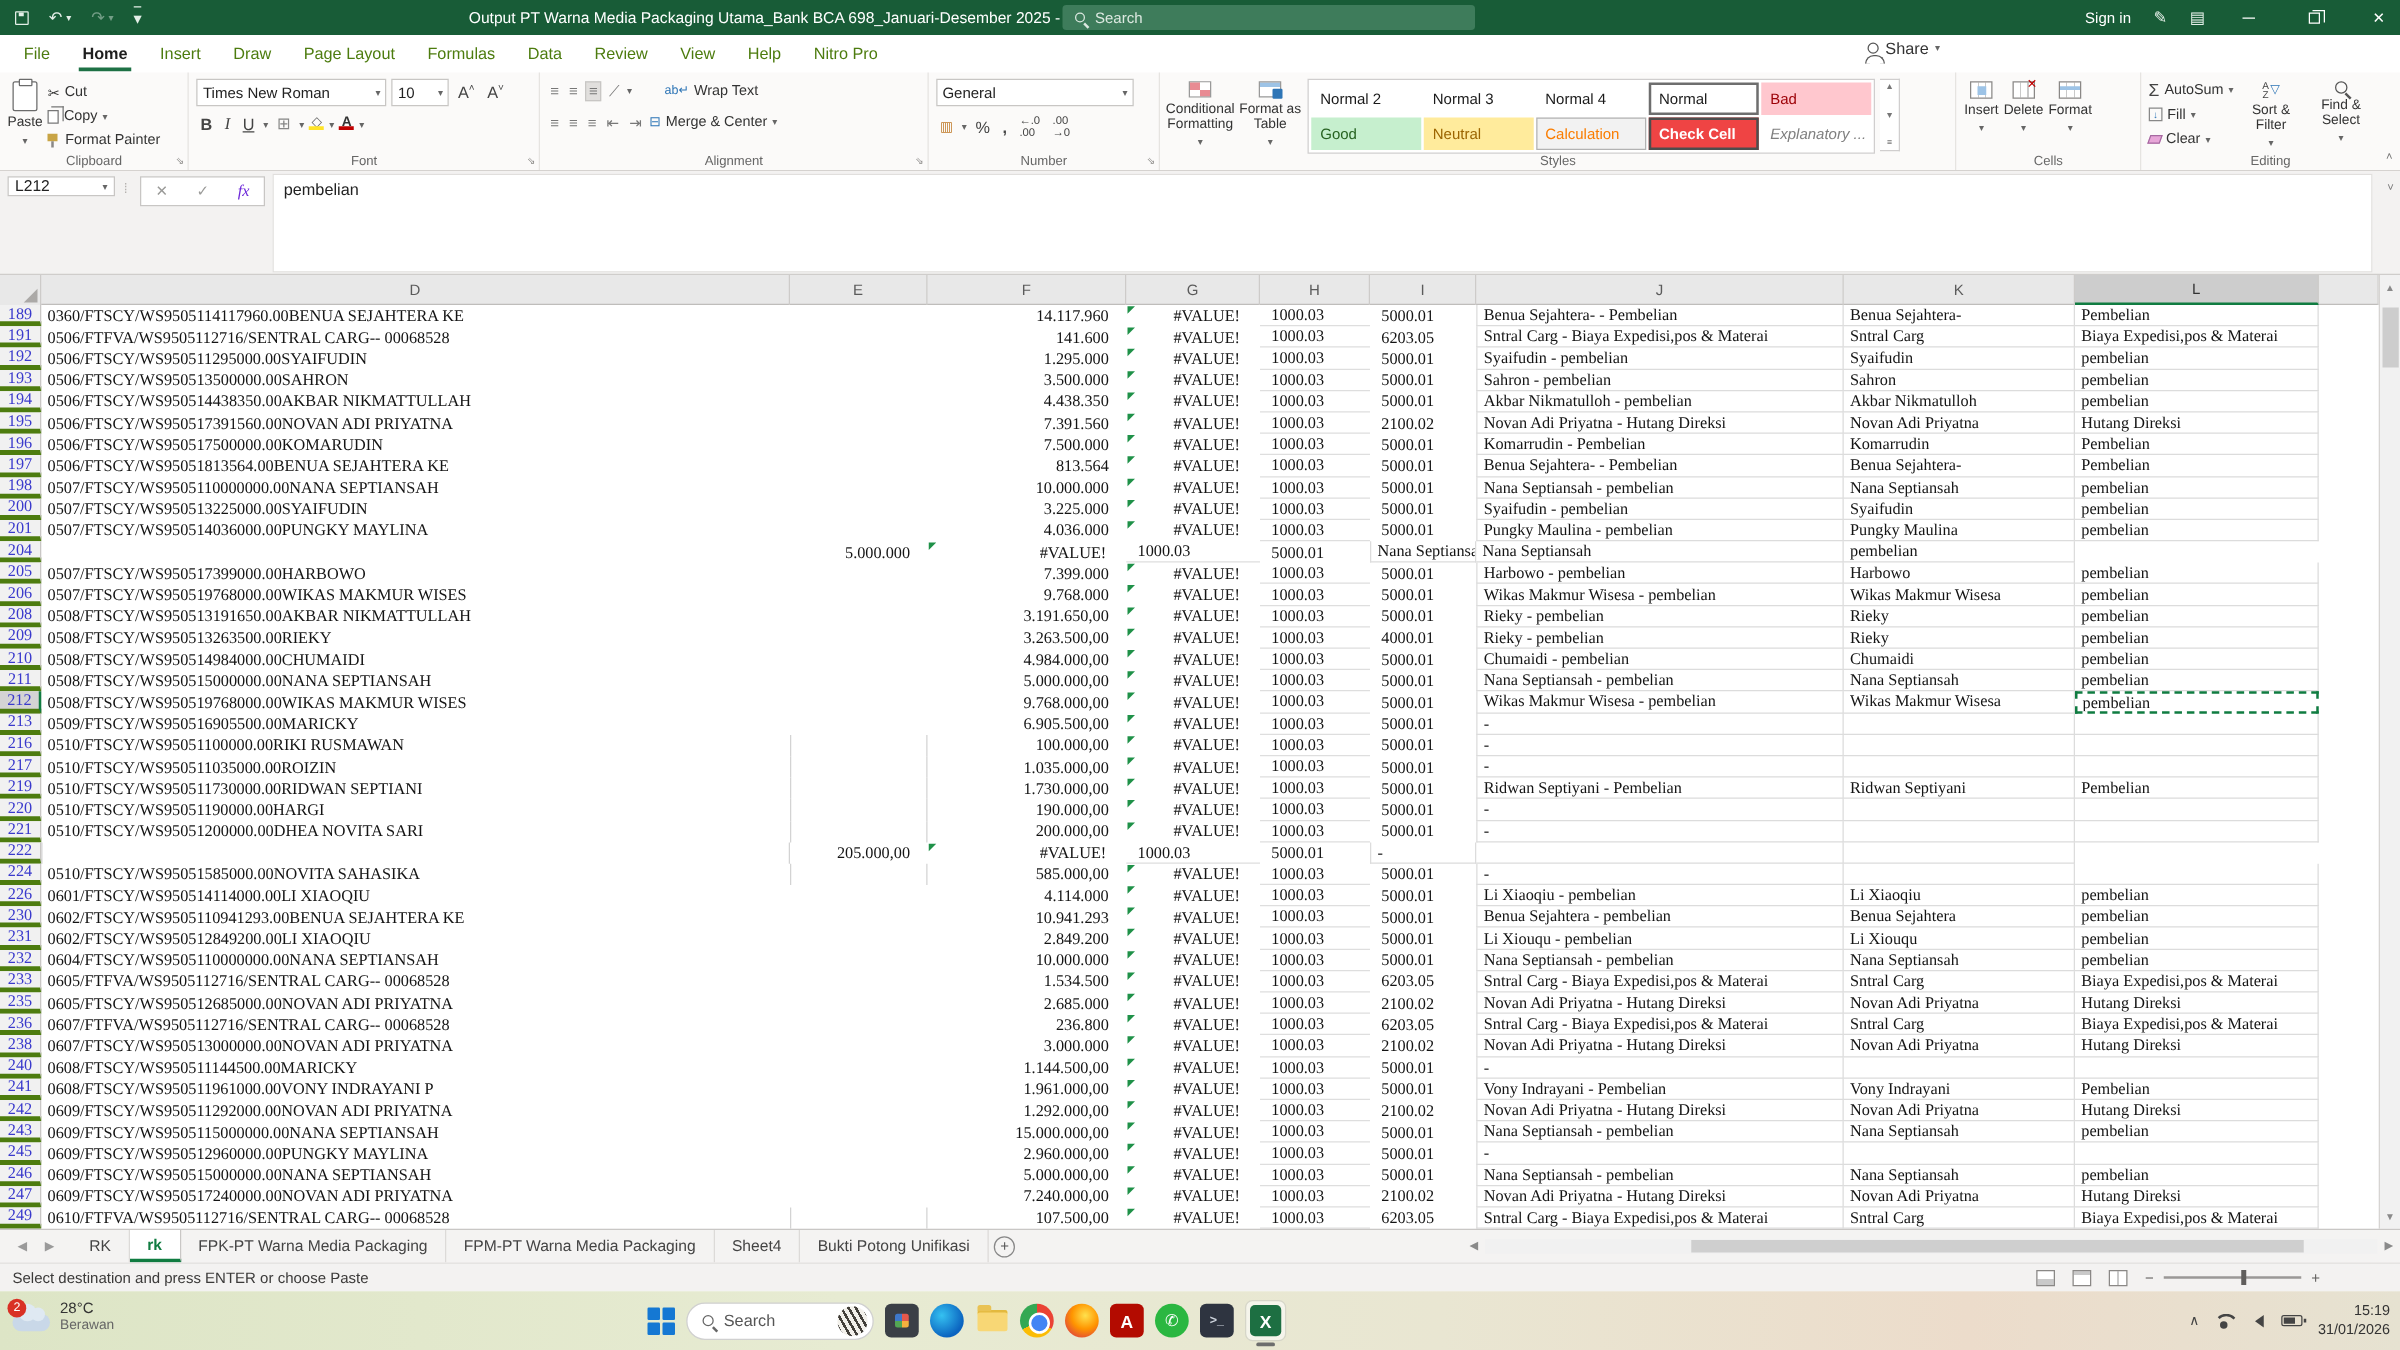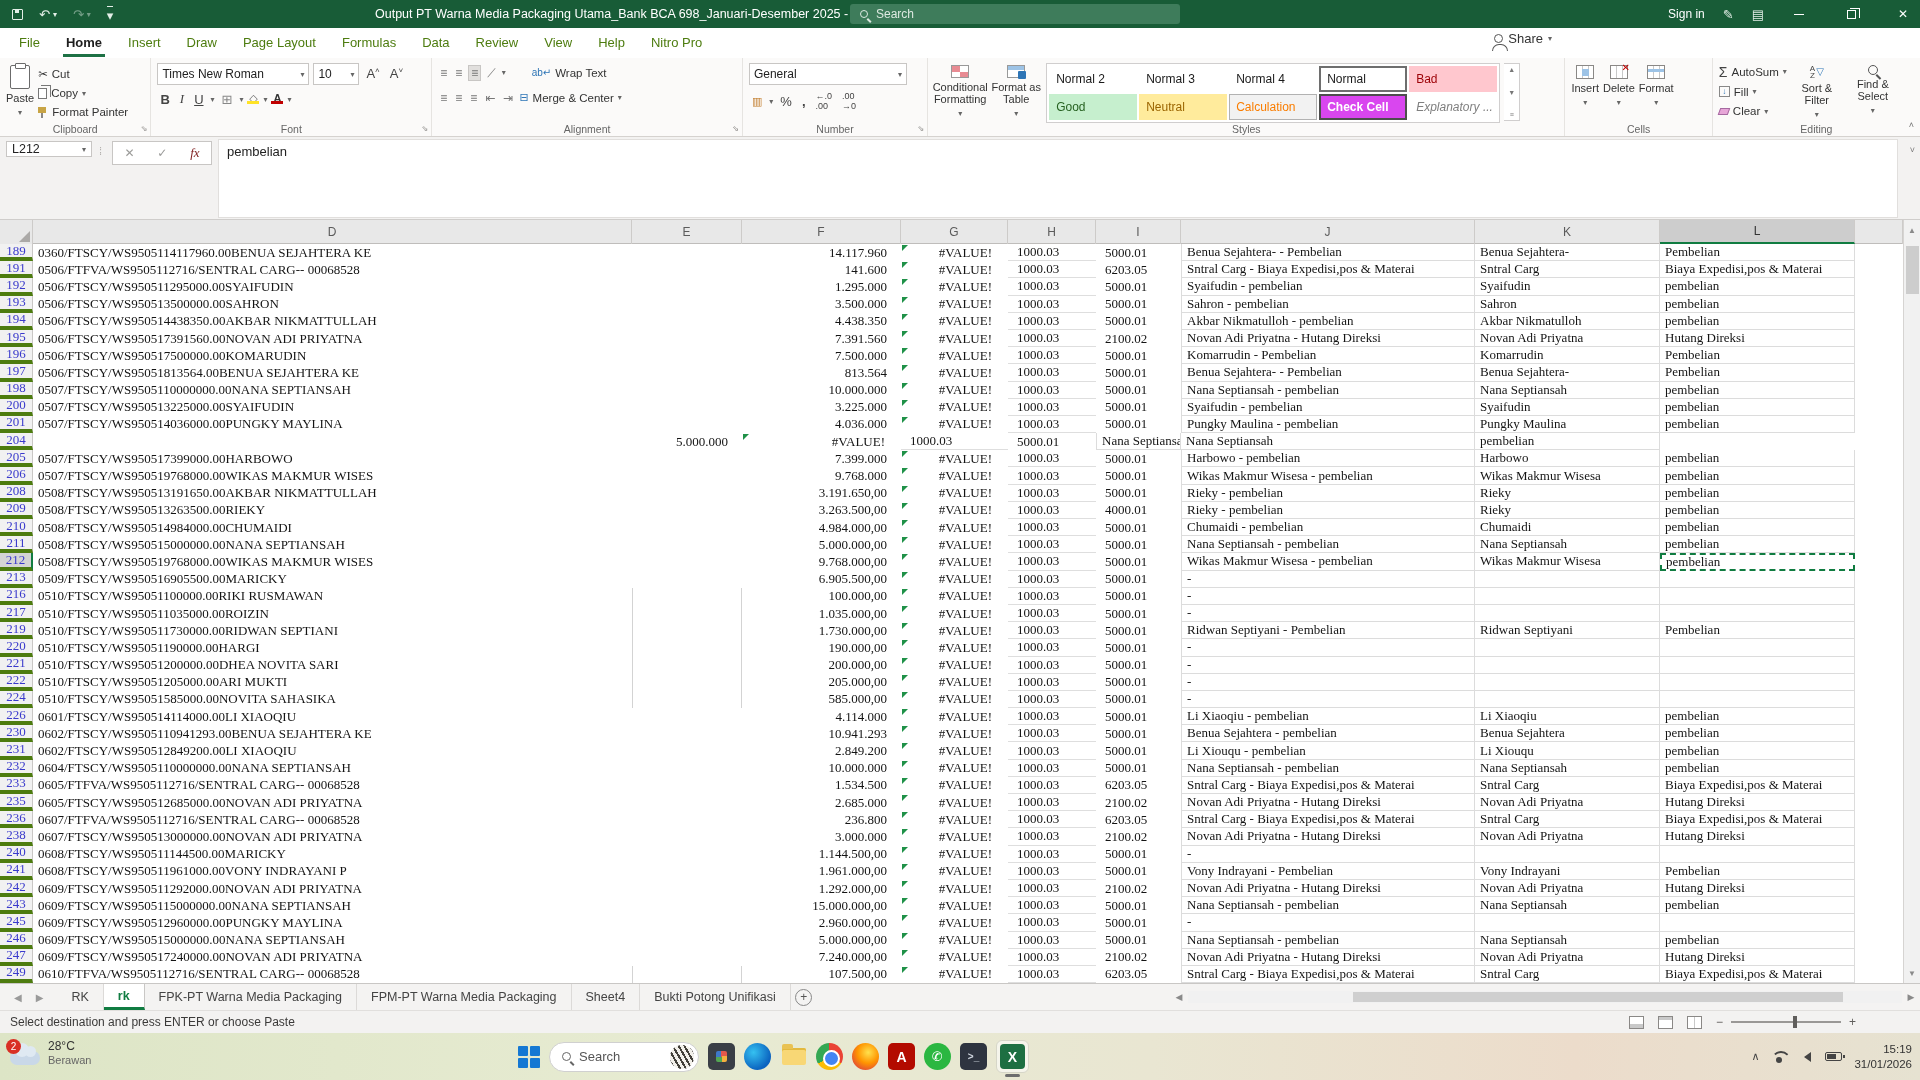--- a/index.html
+++ b/index.html
@@ -65,21 +65,21 @@
 .al-sel{background:#E1DFDD;border:1px solid #C8C6C4}
 
 .sgal{border:1px solid #D0CECE;background:#fff;display:grid;grid-template-columns:repeat(5,88px);grid-auto-rows:26px;gap:2px;padding:2px;align-self:flex-start}
 .sg{display:flex;align-items:center;padding-left:6px;font-size:12px;white-space:nowrap;overflow:hidden;border:1px solid transparent}
 .sg0,.sg1,.sg2{color:#1a1a1a}
 .sg3{color:#1a1a1a;border:2px solid #6e6e6e;background:#fff}
 .sg4{background:#FFC7CE;color:#9C0006}
 .sg5{background:#C6EFCE;color:#276221}
 .sg6{background:#FFEB9C;color:#9C6500}
 .sg7{background:#F2F2F2;color:#FA7D00;border:1px solid #B2B2B2}
-.sg8{background:#d946ef;color:#fff;border:2px solid #4d4d4d;font-weight:700}
+.sg8{background:#ef4444;color:#fff;border:2px solid #4d4d4d;font-weight:700}
 .sg9{color:#7F7F7F;font-style:italic}
 .sgscroll{width:16px;border:1px solid #D0CECE;border-left:none;display:flex;flex-direction:column;align-items:center;justify-content:space-between;padding:2px 0;font-size:7px;color:#777;background:#fff;height:58px;align-self:flex-start}
 .cf-ico{width:18px;height:16px;display:grid;grid-template-columns:1fr 1fr;grid-template-rows:1fr 1fr;border:1px solid #999}
 .cf-ico i:nth-child(1){background:#E88B93}.cf-ico i:nth-child(2){background:#fff}.cf-ico i:nth-child(3){background:#fff}.cf-ico i:nth-child(4){background:#E88B93}
 .fat-ico{width:18px;height:16px;border:1px solid #999;background:linear-gradient(#9DC3E6 4px,#fff 4px);position:relative}
 .fat-ico:after{content:'';position:absolute;right:-2px;bottom:-2px;width:8px;height:8px;background:#2E75B6;border-radius:1px}
 
 .cells-ico{width:18px;height:14px;border:1px solid #8a8886;background:repeating-linear-gradient(to right,#fff 0 5px,#c9c9c9 5px 6px),#fff;position:relative}
 .cells-ico.ins:after{content:'';position:absolute;left:5px;top:3px;width:7px;height:7px;background:#9DC3E6}
 .cells-ico.del:after{content:'✕';position:absolute;right:-3px;top:-4px;color:#C00000;font-size:10px}
@@ -91,21 +91,21 @@
 .funnel{color:#2E75B6;font-size:10px}
 .find-ico{width:10px;height:10px;border:1.5px solid #555;border-radius:50%;position:relative}
 .find-ico:after{content:'';position:absolute;left:8px;top:8px;width:6px;height:1.5px;background:#555;transform:rotate(45deg);transform-origin:0 0}
 .twoline{width:52px;white-space:normal}
 
 
 #fbar{position:absolute;top:137px;left:0;width:1920px;height:83px;background:#F3F2F1;border-bottom:1px solid #CFCDCB}
 #namebox{position:absolute;left:6px;top:4px;width:86px;height:16px;background:#fff;border:1px solid #C8C6C4;display:flex;align-items:center;justify-content:space-between;padding:0 5px;font-size:12.5px;color:#222}
 #nb-dots{position:absolute;left:99px;top:8px;color:#B5B2AF;font-size:11px;letter-spacing:0}
 #fxbox{position:absolute;left:112px;top:4px;width:100px;height:24px;background:#fff;border:1px solid #C8C6C4;display:flex;align-items:center;justify-content:space-around;color:#9a9a98}
-#fxbox .fx{font-family:"Liberation Serif",serif;font-style:italic;font-size:13px;color:#7f1d1d}
+#fxbox .fx{font-family:"Liberation Serif",serif;font-style:italic;font-size:13px;color:#6d28d9}
 #fx-input{position:absolute;left:218px;top:2px;right:22px;height:79px;background:#fff;border:1px solid #E1DFDD;padding:4px 8px;font-size:13px;color:#222}
 #fbar-expand{position:absolute;right:5px;top:8px;color:#777;font-size:9px}
 
 
 .gridcols{display:grid;grid-template-columns:33px 599px 110px 159px 107px 88px 85px 294px 185px 195px 48px}
 #colheads{position:absolute;top:220px;left:0;width:1903px;height:24px;background:#E8E8E8;border-bottom:1px solid #BFBDBB}
 #colheads .hc{border-right:1px solid #CDCBC9;display:flex;align-items:center;justify-content:center;font-size:12px;color:#5b5b5b;height:24px}
 #colheads .hc.selected{background:#CDCDCD;border-bottom:2px solid #107C41;color:#333}
 .corner{position:relative;background:#E8E8E8}
 .corner:after{content:'';position:absolute;right:2px;bottom:2px;border-left:11px solid transparent;border-bottom:11px solid #ABA9A7}
@@ -808,21 +808,20 @@
         <div class="c c-g">#VALUE!</div>
         <div class="c c-h">1000.03</div>
         <div class="c c-i">5000.01</div>
         <div class="c c-j">-</div>
         <div class="c c-k"></div>
         <div class="c c-l"></div>
         <div class="c c-m"></div>
       </div>
       <div class="grow gridcols eb">
         <div class="c c-rn">222</div>
-        <div class="c c-d">0510/FTSCY/WS95051205000.00ARI MUKTI</div>
         <div class="c c-e"></div>
         <div class="c c-f">205.000,00</div>
         <div class="c c-g">#VALUE!</div>
         <div class="c c-h">1000.03</div>
         <div class="c c-i">5000.01</div>
         <div class="c c-j">-</div>
         <div class="c c-k"></div>
         <div class="c c-l"></div>
         <div class="c c-m"></div>
       </div>

